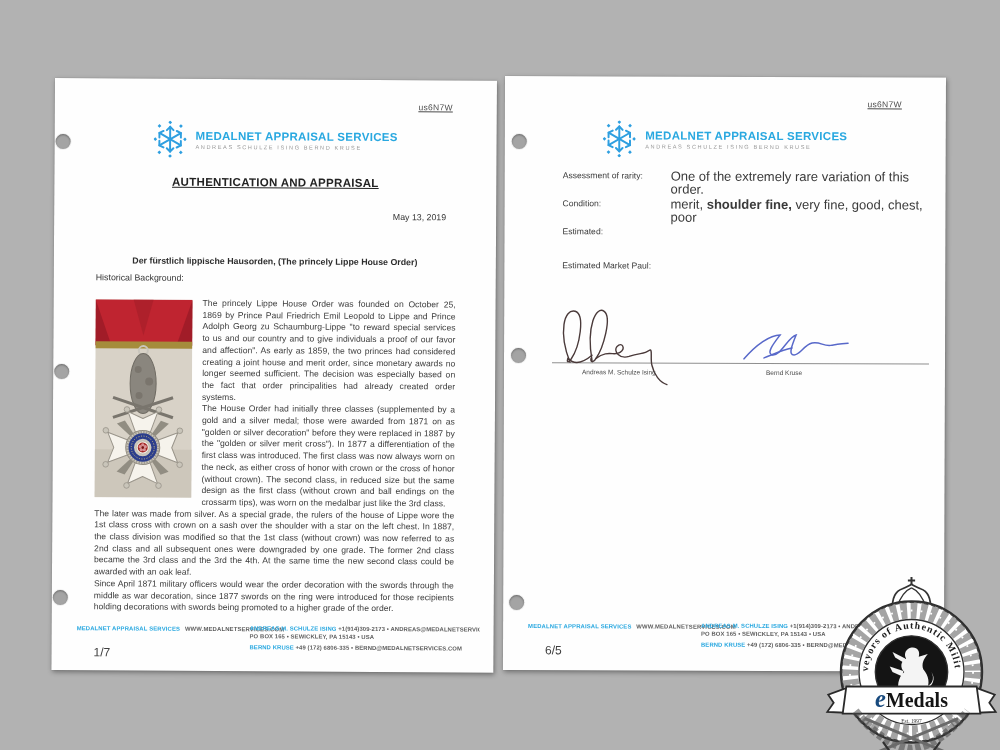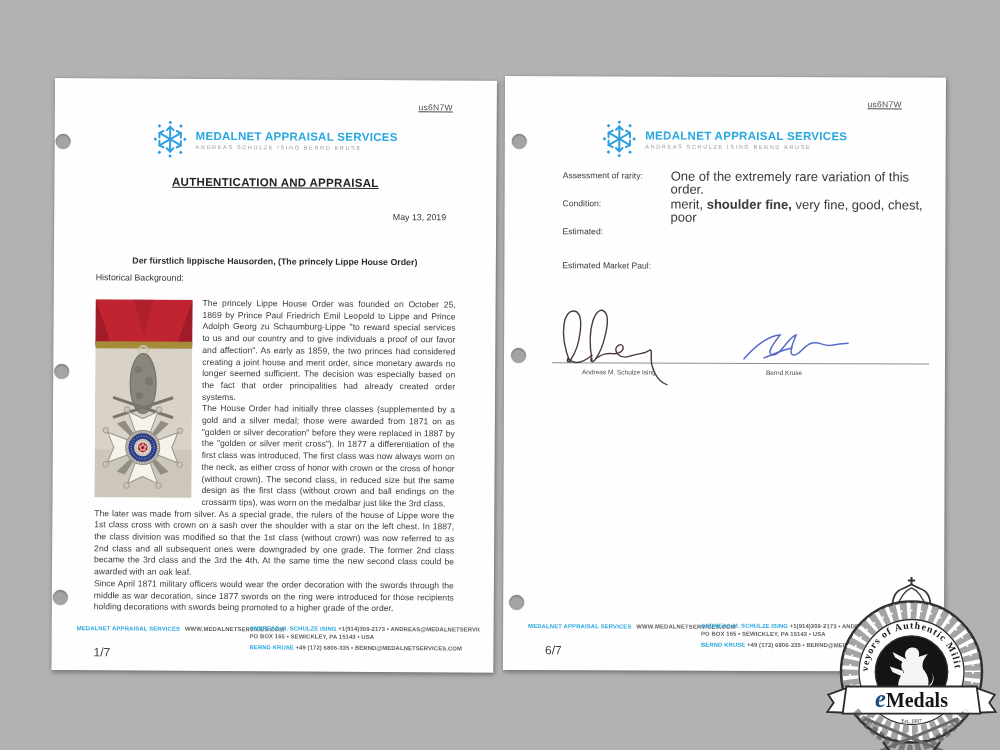--- a/index.html
+++ b/index.html
@@ -253,21 +253,21 @@
       <span class="f-dark">WWW.MEDALNETSERVICES.COM</span>
     </div>
     <div class="f-right">
       <div><span class="f-blue">ANDREAS M. SCHULZE ISING</span>
         <span class="f-dark">+1(914)309-2173 • ANDREAS@MEDALNETSERVICES.COM</span></div>
       <div class="f-dark">PO BOX 165 • SEWICKLEY, PA 15143 • USA</div>
       <div class="f-line3"><span class="f-blue">BERND KRUSE</span>
         <span class="f-dark">+49 (172) 6806-335 • BERND@MEDALNETSERVICES.COM</span></div>
     </div>
   </div>
-  <div class="page-num">6/7</div>
+  <div class="page-num">6/5</div>
 </div>
 
 <div class="watermark">
   <svg width="181" height="181" viewBox="0 0 200 200">
 
     <g>
       <path d="M100,0 v9 M96,4 h8" stroke="#333" stroke-width="2.2" fill="none"></path>
       <path d="M79,36 Q78,17 90,13 Q97,10 100,8 Q103,10 110,13 Q122,17 121,36 Z" fill="#fff" stroke="#333" stroke-width="2"></path>
       <path d="M84,33 Q90,16 100,12 M116,33 Q110,16 100,12" stroke="#333" stroke-width="1.4" fill="none"></path>
       <rect x="76" y="33" width="48" height="7" rx="2" fill="#fff" stroke="#333" stroke-width="1.8"></rect>

